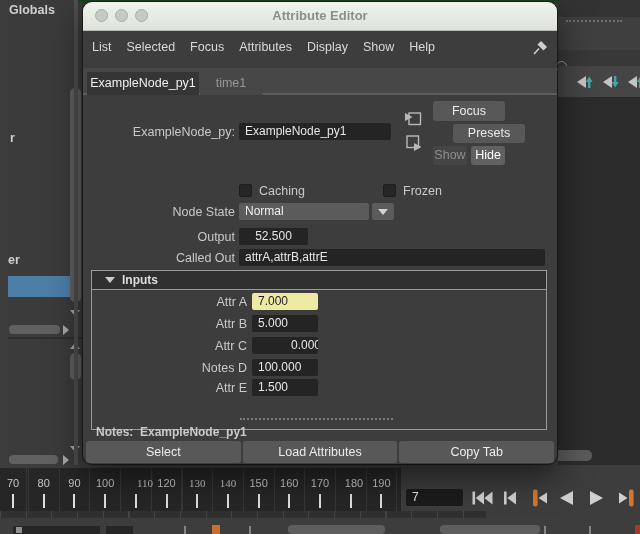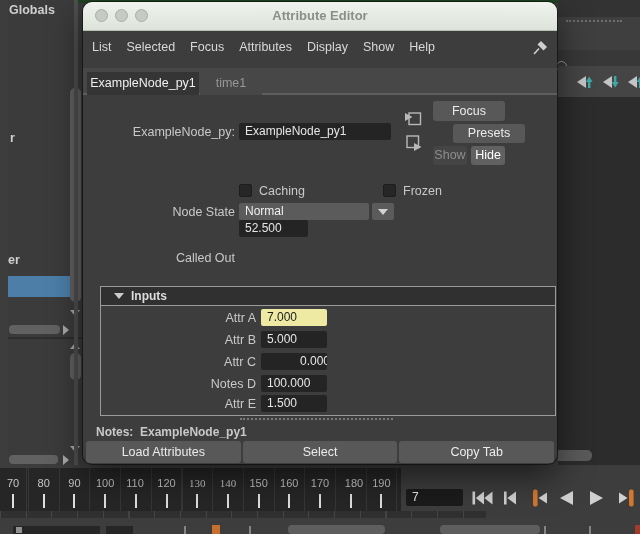--- a/index.html
+++ b/index.html
@@ -122,21 +122,21 @@
   <div class="abs timeline">
     <div class="ruler" id="ruler">
         <span class="ruler-num" style="left: 13px;">70</span>
         <span class="ruler-tickmark" style="left: 13px;"></span>
         <span class="ruler-num" style="left: 43.7px;">80</span>
         <span class="ruler-tickmark" style="left: 43.7px;"></span>
         <span class="ruler-num" style="left: 74.4px;">90</span>
         <span class="ruler-tickmark" style="left: 74.4px;"></span>
         <span class="ruler-num" style="left: 105.1px;">100</span>
         <span class="ruler-tickmark" style="left: 105.1px;"></span>
-        <span class="ruler-num" style="left: 135px;">110</span>
+        <span class="ruler-num" style="left: 145px; font-family: Liberation Serif, serif;">110</span>
         <span class="ruler-tickmark" style="left: 135.8px;"></span>
         <span class="ruler-num" style="left: 166.5px;">120</span>
         <span class="ruler-tickmark" style="left: 166.5px;"></span>
         <span class="ruler-num" style="left: 197.2px; font-family: Liberation Serif, serif;">130</span>
         <span class="ruler-tickmark" style="left: 197.2px;"></span>
         <span class="ruler-num" style="left: 227.9px; font-family: Liberation Serif, serif;">140</span>
         <span class="ruler-tickmark" style="left: 227.9px;"></span>
         <span class="ruler-num" style="left: 258.6px;">150</span>
         <span class="ruler-tickmark" style="left: 258.6px;"></span>
         <span class="ruler-num" style="left: 289.3px;">160</span>
@@ -241,25 +241,27 @@
     <div class="label" style="left:176px;top:182px;text-align:left;">Caching</div>
     <div class="checkbox" style="left:300px;top:182px;"></div>
     <div class="label" style="left:320px;top:182px;text-align:left;">Frozen</div>
 
     <div class="label" style="left:12px;top:203px;width:140px;">Node State</div>
     <div class="field" style="left:156px;top:201px;width:130px;background:#5b5b5b;color:#efefef;">Normal</div>
     <div class="abs" style="left:289px;top:201px;width:22px;height:17px;background:#5b5b5b;border-radius:2px;">
       <div class="tri tri-down" style="left:6px;top:6px;border-top-color:#d2d2d2;"></div>
     </div>
 
-    <div class="field" style="left:156px;top:218px;width:69px;">52.500</div>
+    <div class="label" style="left:12px;top:228px;width:140px;">Output</div>
+    <div class="field" style="left:156px;top:226px;width:69px;text-align:center;">52.500</div>
 
     <div class="label" style="left:12px;top:249px;width:140px;">Called Out</div>
-
-    <div class="frame" style="left:17px;top:268px;width:456px;height:130px;margin-top:16px;">
+    <div class="field" style="left:156px;top:247px;width:306px;">attrA,attrB,attrE</div>
+
+    <div class="frame" style="left:8px;top:268px;width:456px;height:160px;">
       <div class="frame-header">
         <div class="disclosure"></div>
         <div class="frame-title">Inputs</div>
       </div>
       <div class="label" style="left:75px;top:24px;width:80px;">Attr A</div>
       <div class="field yellow" style="left:160px;top:22px;width:66px;">7.000</div>
       <div class="label" style="left:75px;top:46px;width:80px;">Attr B</div>
       <div class="field" style="left:160px;top:44px;width:66px;">5.000</div>
       <div class="label" style="left:75px;top:68px;width:80px;">Attr C</div>
       <div class="field" style="left:160px;top:66px;width:66px;padding-left:39px;">0.000</div>
@@ -269,19 +271,19 @@
       <div class="field" style="left:160px;top:108px;width:66px;">1.500</div>
     </div>
 
     <div class="dotted-sep" style="left:157px;top:416px;width:153px;"></div>
     <div class="notes" style="left:13px;top:423px;">
       <span>Notes:</span>&nbsp;
       <span>ExampleNode_py1</span>
     </div>
 
     <div class="abs" style="left:3px;top:439px;width:468px;display:flex;gap:2px;">
+      <div class="footer-btn">Select</div>
       <div class="footer-btn">Load Attributes</div>
-      <div class="footer-btn">Select</div>
       <div class="footer-btn">Copy Tab</div>
     </div>
   </div>
 
 </div>
 
 </body></html>

